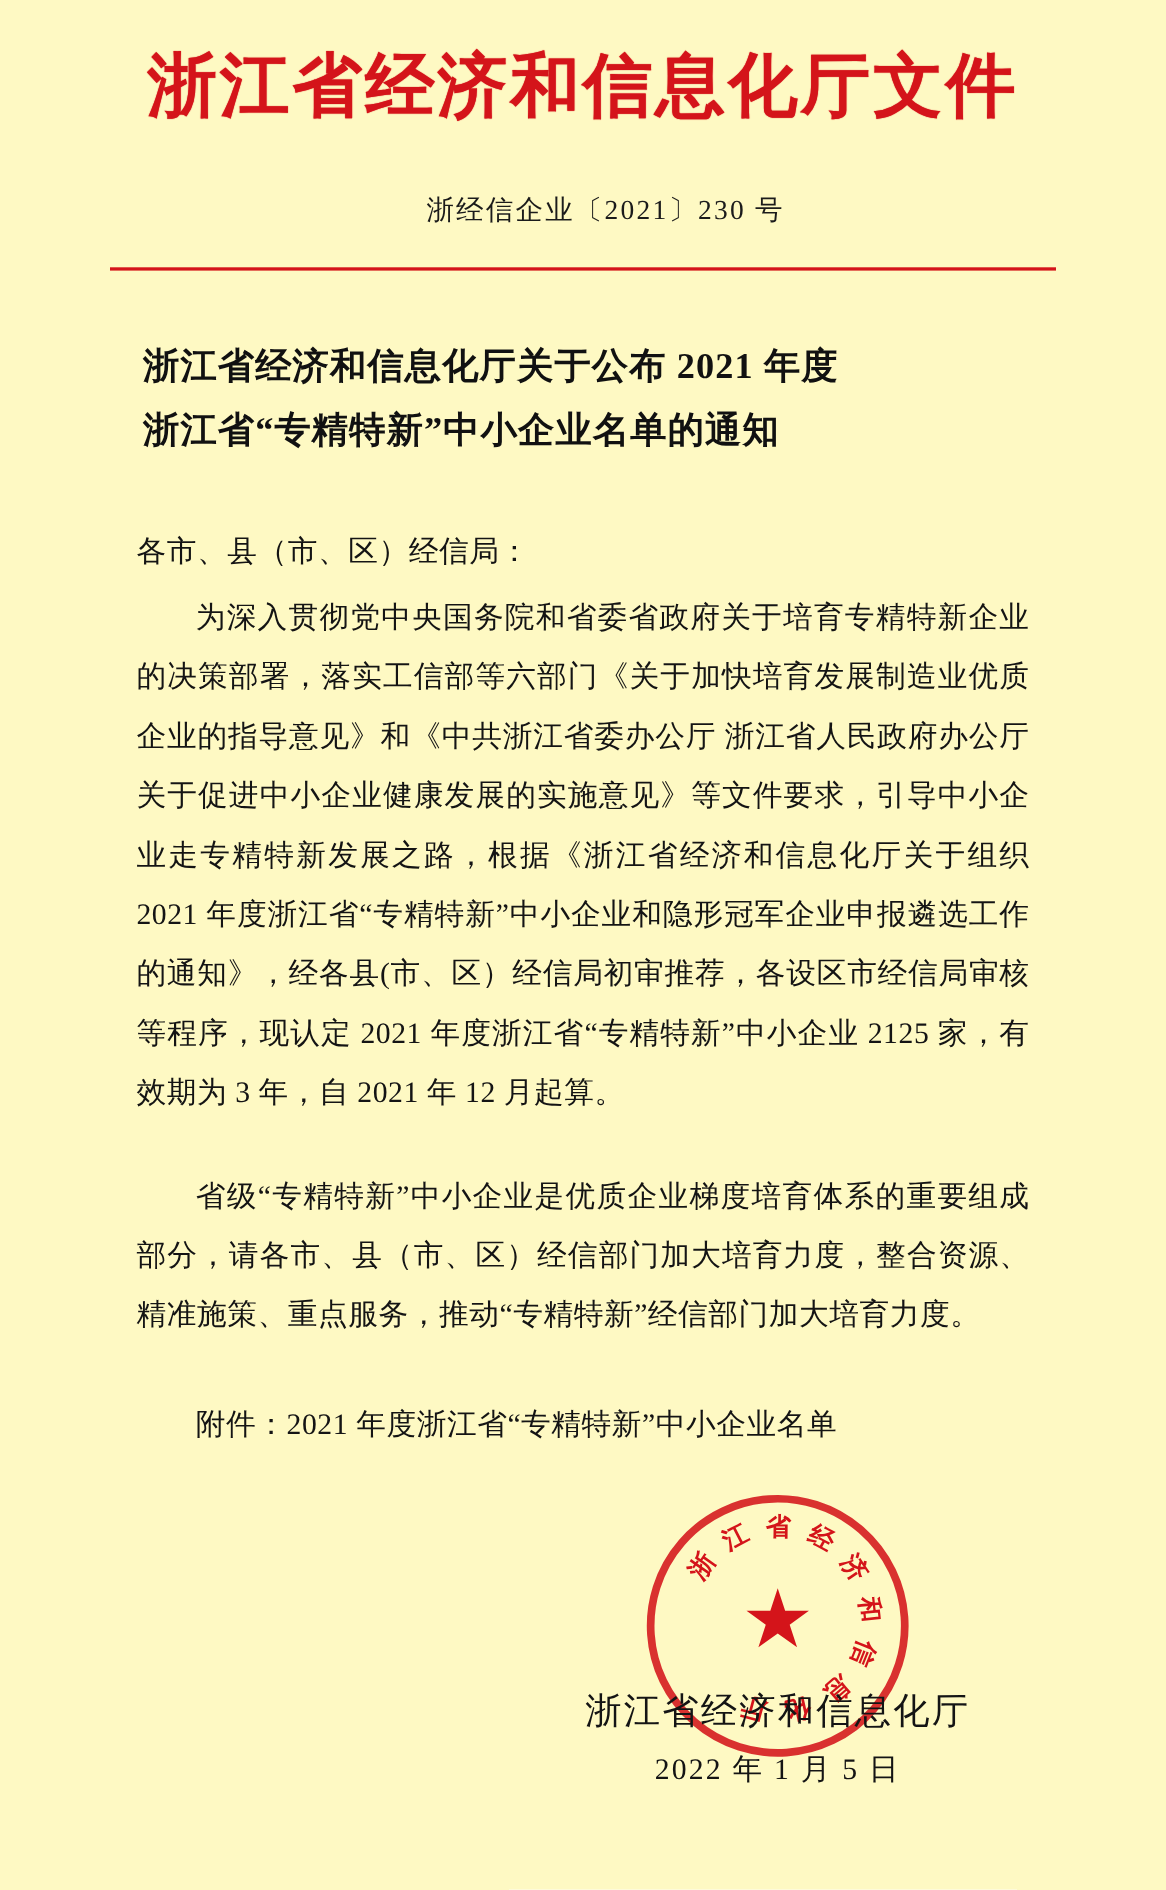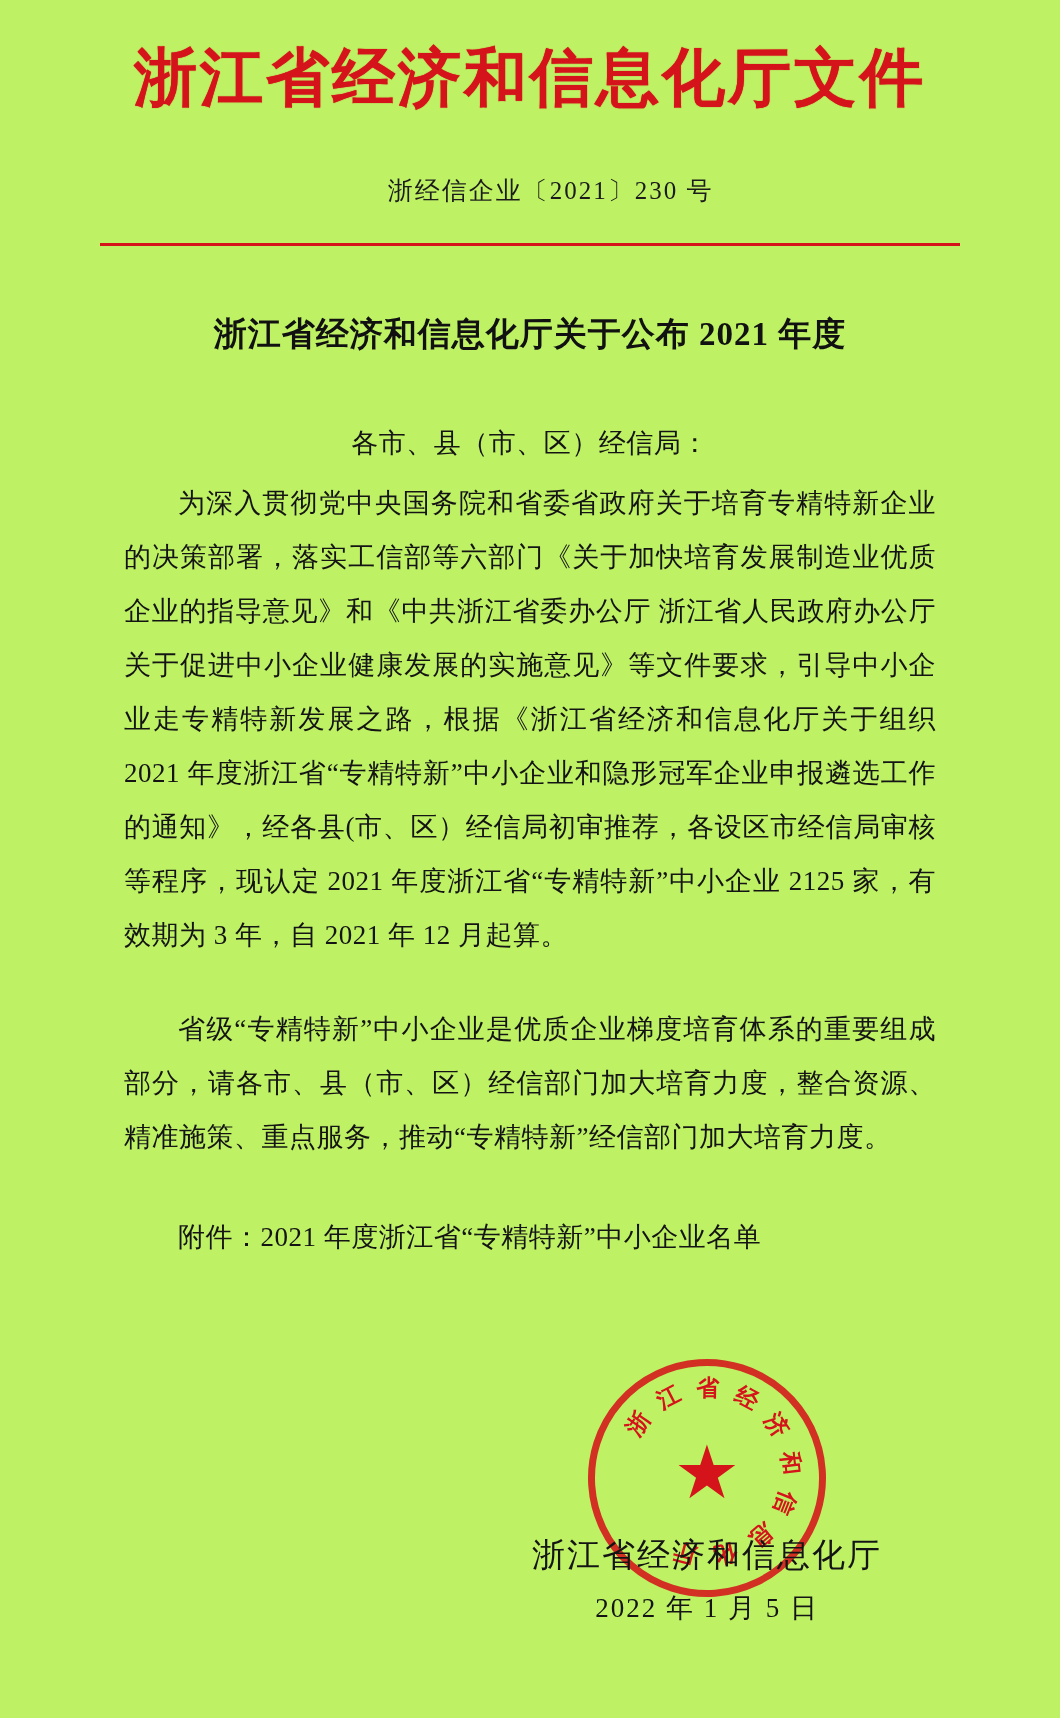--- a/index.html
+++ b/index.html
@@ -11,21 +11,21 @@
     width: 1060px;
     height: 1718px;
     font-family: "Liberation Serif", "DejaVu Serif", serif;
     color: #1a1a1a;
     position: relative;
     overflow: hidden;
   }
   .page {
     position: absolute;
     inset: 0;
-    background: #bef264;
+    background: #fef9c3;
   }
 
   
   .doc-header {
     padding-top: 42px;
     text-align: center;
   }
   .doc-org-title {
     color: #d4141a;
     font-family: "Liberation Serif", "DejaVu Serif", serif;
@@ -47,21 +47,21 @@
     margin: 36px auto 0 auto;
     width: 860px;
     height: 3px;
     background: #d4141a;
   }
 
   
   .doc-title {
     margin: 60px auto 0 auto;
     width: 800px;
-    text-align: center;
+    text-align: left;
     font-weight: bold;
     font-size: 33px;
     line-height: 1.75;
     letter-spacing: 1px;
     color: #111;
   }
   .doc-title .line {
     display: block;
     white-space: nowrap;
   }
@@ -69,21 +69,21 @@
   
   .doc-body {
     margin: 52px auto 0 auto;
     width: 812px;
     font-size: 27px;
     line-height: 2.0;
     letter-spacing: 0.5px;
     color: #141414;
   }
   .salutation {
-    text-align: center;
+    text-align: left;
   }
   .para {
     margin-top: 6px;
     text-indent: 2em;
     text-align: justify;
     text-justify: inter-ideograph;
   }
   .para.spaced {
     margin-top: 40px;
   }
@@ -161,20 +161,21 @@
 <div class="page">
 
   <div class="doc-header">
     <div class="doc-org-title">浙江省经济和信息化厅文件</div>
     <div class="doc-number">浙经信企业〔2021〕230 号</div>
     <div class="red-rule"></div>
   </div>
 
   <div class="doc-title">
     <span class="line">浙江省经济和信息化厅关于公布 2021 年度</span>
+    <span class="line">浙江省“专精特新”中小企业名单的通知</span>
   </div>
 
   <div class="doc-body">
     <div class="salutation">各市、县（市、区）经信局：</div>
     <div class="para">为深入贯彻党中央国务院和省委省政府关于培育专精特新企业的决策部署，落实工信部等六部门《关于加快培育发展制造业优质企业的指导意见》和《中共浙江省委办公厅 浙江省人民政府办公厅关于促进中小企业健康发展的实施意见》等文件要求，引导中小企业走专精特新发展之路，根据《浙江省经济和信息化厅关于组织 2021 年度浙江省“专精特新”中小企业和隐形冠军企业申报遴选工作的通知》，经各县(市、区）经信局初审推荐，各设区市经信局审核等程序，现认定 2021 年度浙江省“专精特新”中小企业 2125 家，有效期为 3 年，自 2021 年 12 月起算。</div>
     <div class="para spaced">省级“专精特新”中小企业是优质企业梯度培育体系的重要组成部分，请各市、县（市、区）经信部门加大培育力度，整合资源、精准施策、重点服务，推动“专精特新”经信部门加大培育力度。</div>
     <div class="attachment">附件：2021 年度浙江省“专精特新”中小企业名单</div>
   </div>
 
   <div class="sign-block">

